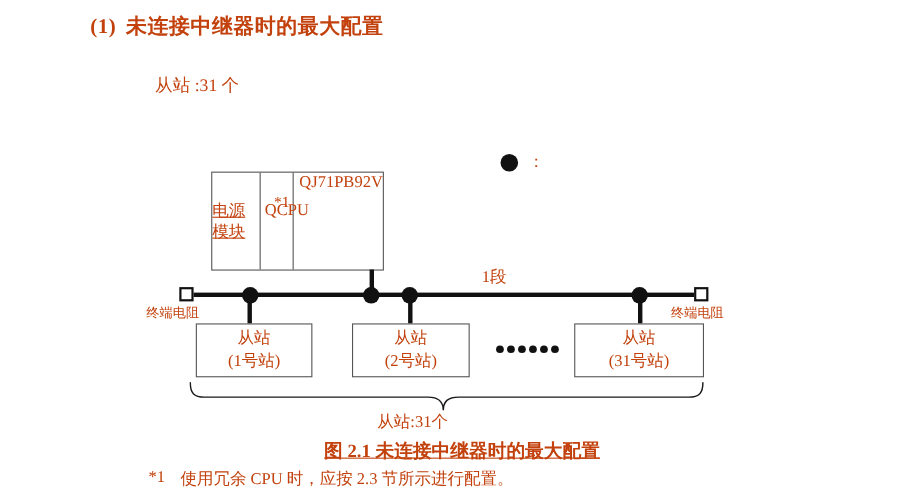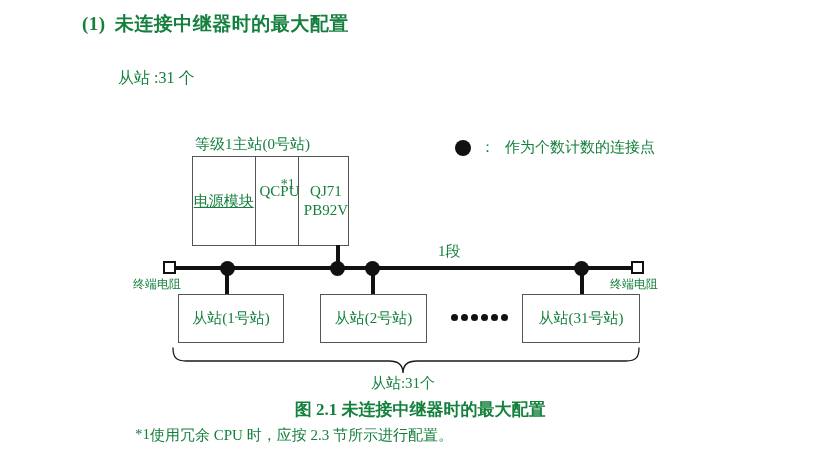--- a/index.html
+++ b/index.html
@@ -2,105 +2,103 @@
 <html><head>
 <meta charset="utf-8">
 <style>
   * { margin:0; padding:0; box-sizing:border-box; }
   html,body { background:#ffffff; }
   #page {
     position:relative;
     width:821px; height:457px;
     background:#ffffff;
     font-family:"Liberation Serif","DejaVu Serif",serif;
-    color:#15803d;
+    color:#c2410c;
     overflow:hidden;
   }
   .abs { position:absolute; }
   .page-title {
     left:82px; top:11px;
     font-size:19px; font-weight:bold;
     letter-spacing:0.5px;
     white-space:nowrap;
   }
   .page-title .num { margin-right:9px; }
   .spec-line { left:118px; font-size:16px; white-space:nowrap; }
   .spec-master { top:42px; }
-  .spec-slave  { top:68px; }
+  .spec-slave  { top:68px;margin-left:23px; }
 
   .master-label { left:195px; top:135px; font-size:15px; white-space:nowrap; }
   .master-box {
     left:192px; top:156px; width:157px; height:90px;
     border:1px solid #555; display:flex; background:#fff;
   }
   .m-cell { border-right:1px solid #555; font-size:15px; }
   .m-cell:last-child { border-right:none; }
   .cell-power { width:65px; display:flex; align-items:center; justify-content:center;text-decoration:underline; }
   .cell-cpu { width:45px; position:relative; }
   .cell-cpu .cpu-name { position:absolute; left:4px; top:26px; }
   .cell-cpu .cpu-note { position:absolute; right:3px; top:20px; font-size:14px; }
-  .cell-if { flex:1; display:flex; flex-direction:column; justify-content:center; padding-left:5px; line-height:1.25;align-items:center; }
+  .cell-if { flex:1; display:flex; flex-direction:row; justify-content:center; padding-left:5px; line-height:1.25; }
 
   .legend { left:455px; top:138px; display:flex; align-items:center; font-size:15px; white-space:nowrap; }
   .legend-dot { width:16px; height:16px; border-radius:50%; background:#111; }
   .legend-colon { margin:0 10px 0 9px; }
 
   .seg-label { left:438px; top:242px; font-size:15px; }
 
   .bus-line { left:175px; top:266px; width:458px; height:4px; background:#111; }
   .term-sq { width:13px; height:13px; border:2px solid #111; background:#fff; }
   .term-sq-l { left:163px; top:261px; }
   .term-sq-r { left:631px; top:261px; }
   .term-label { font-size:12px; white-space:nowrap; }
   .term-label-l { left:133px; top:276px; }
   .term-label-r { left:610px; top:276px; }
 
   .conn-dot { width:15px; height:15px; border-radius:50%; background:#111; top:261px; }
   .drop { width:4px; background:#111; }
 
   .slave-box {
     top:294px; height:49px; border:1px solid #555; background:#fff;
-    display:flex; flex-direction:row; align-items:center; justify-content:center;
+    display:flex; flex-direction:column; align-items:center; justify-content:center;
     font-size:15px; line-height:1.35; text-align:center;
   }
   .ellipsis { left:451px; top:314px; display:flex; gap:3px; align-items:center; }
   .ellipsis i { width:7px; height:7px; border-radius:50%; background:#111; }
 
-  .slaves-count { left:343px; top:374px; width:120px; text-align:center; font-size:15px; white-space:nowrap; }
-  .fig-caption { left:220px; top:398px; width:400px; text-align:center; font-size:17px; font-weight:bold; white-space:nowrap; }
+  .slaves-count { left:343px; top:374px; width:120px; text-align:left; font-size:15px; white-space:nowrap; }
+  .fig-caption { left:220px; top:398px; width:400px; text-align:center; font-size:17px; font-weight:bold; white-space:nowrap;text-decoration:underline; }
   .footnote { left:135px; top:426px; font-size:15px; display:flex; white-space:nowrap; }
-  .footnote .fn-text { }
+  .footnote .fn-text { margin-left:14px; }
 </style>
 </head>
 <body>
 
 <div id="page">
 
   <div class="abs page-title">
     <span class="num">(1)</span><span>未连接中继器时的最大配置</span>
   </div>
   <div class="abs spec-line spec-slave">从站 :31 个</div>
 
-  <div class="abs master-label">等级1主站(0号站)</div>
   <div class="abs master-box">
     <div class="m-cell cell-power">电源模块</div>
     <div class="m-cell cell-cpu">
       <span class="cpu-note">*1</span>
       <span class="cpu-name">QCPU</span>
     </div>
     <div class="m-cell cell-if">
       <span>QJ71</span>
       <span>PB92V</span>
     </div>
   </div>
 
   <div class="abs legend">
     <span class="legend-dot"></span>
     <span class="legend-colon">：</span>
-    <span>作为个数计数的连接点</span>
   </div>
 
   <div class="abs seg-label">1段</div>
   <div class="abs bus-line"></div>
   <div class="abs term-sq term-sq-l"></div>
   <div class="abs term-sq term-sq-r"></div>
   <div class="abs term-label term-label-l">终端电阻</div>
   <div class="abs term-label term-label-r">终端电阻</div>
 
   <div class="abs drop" style="left:336px; top:245px; height:23px;"></div>

